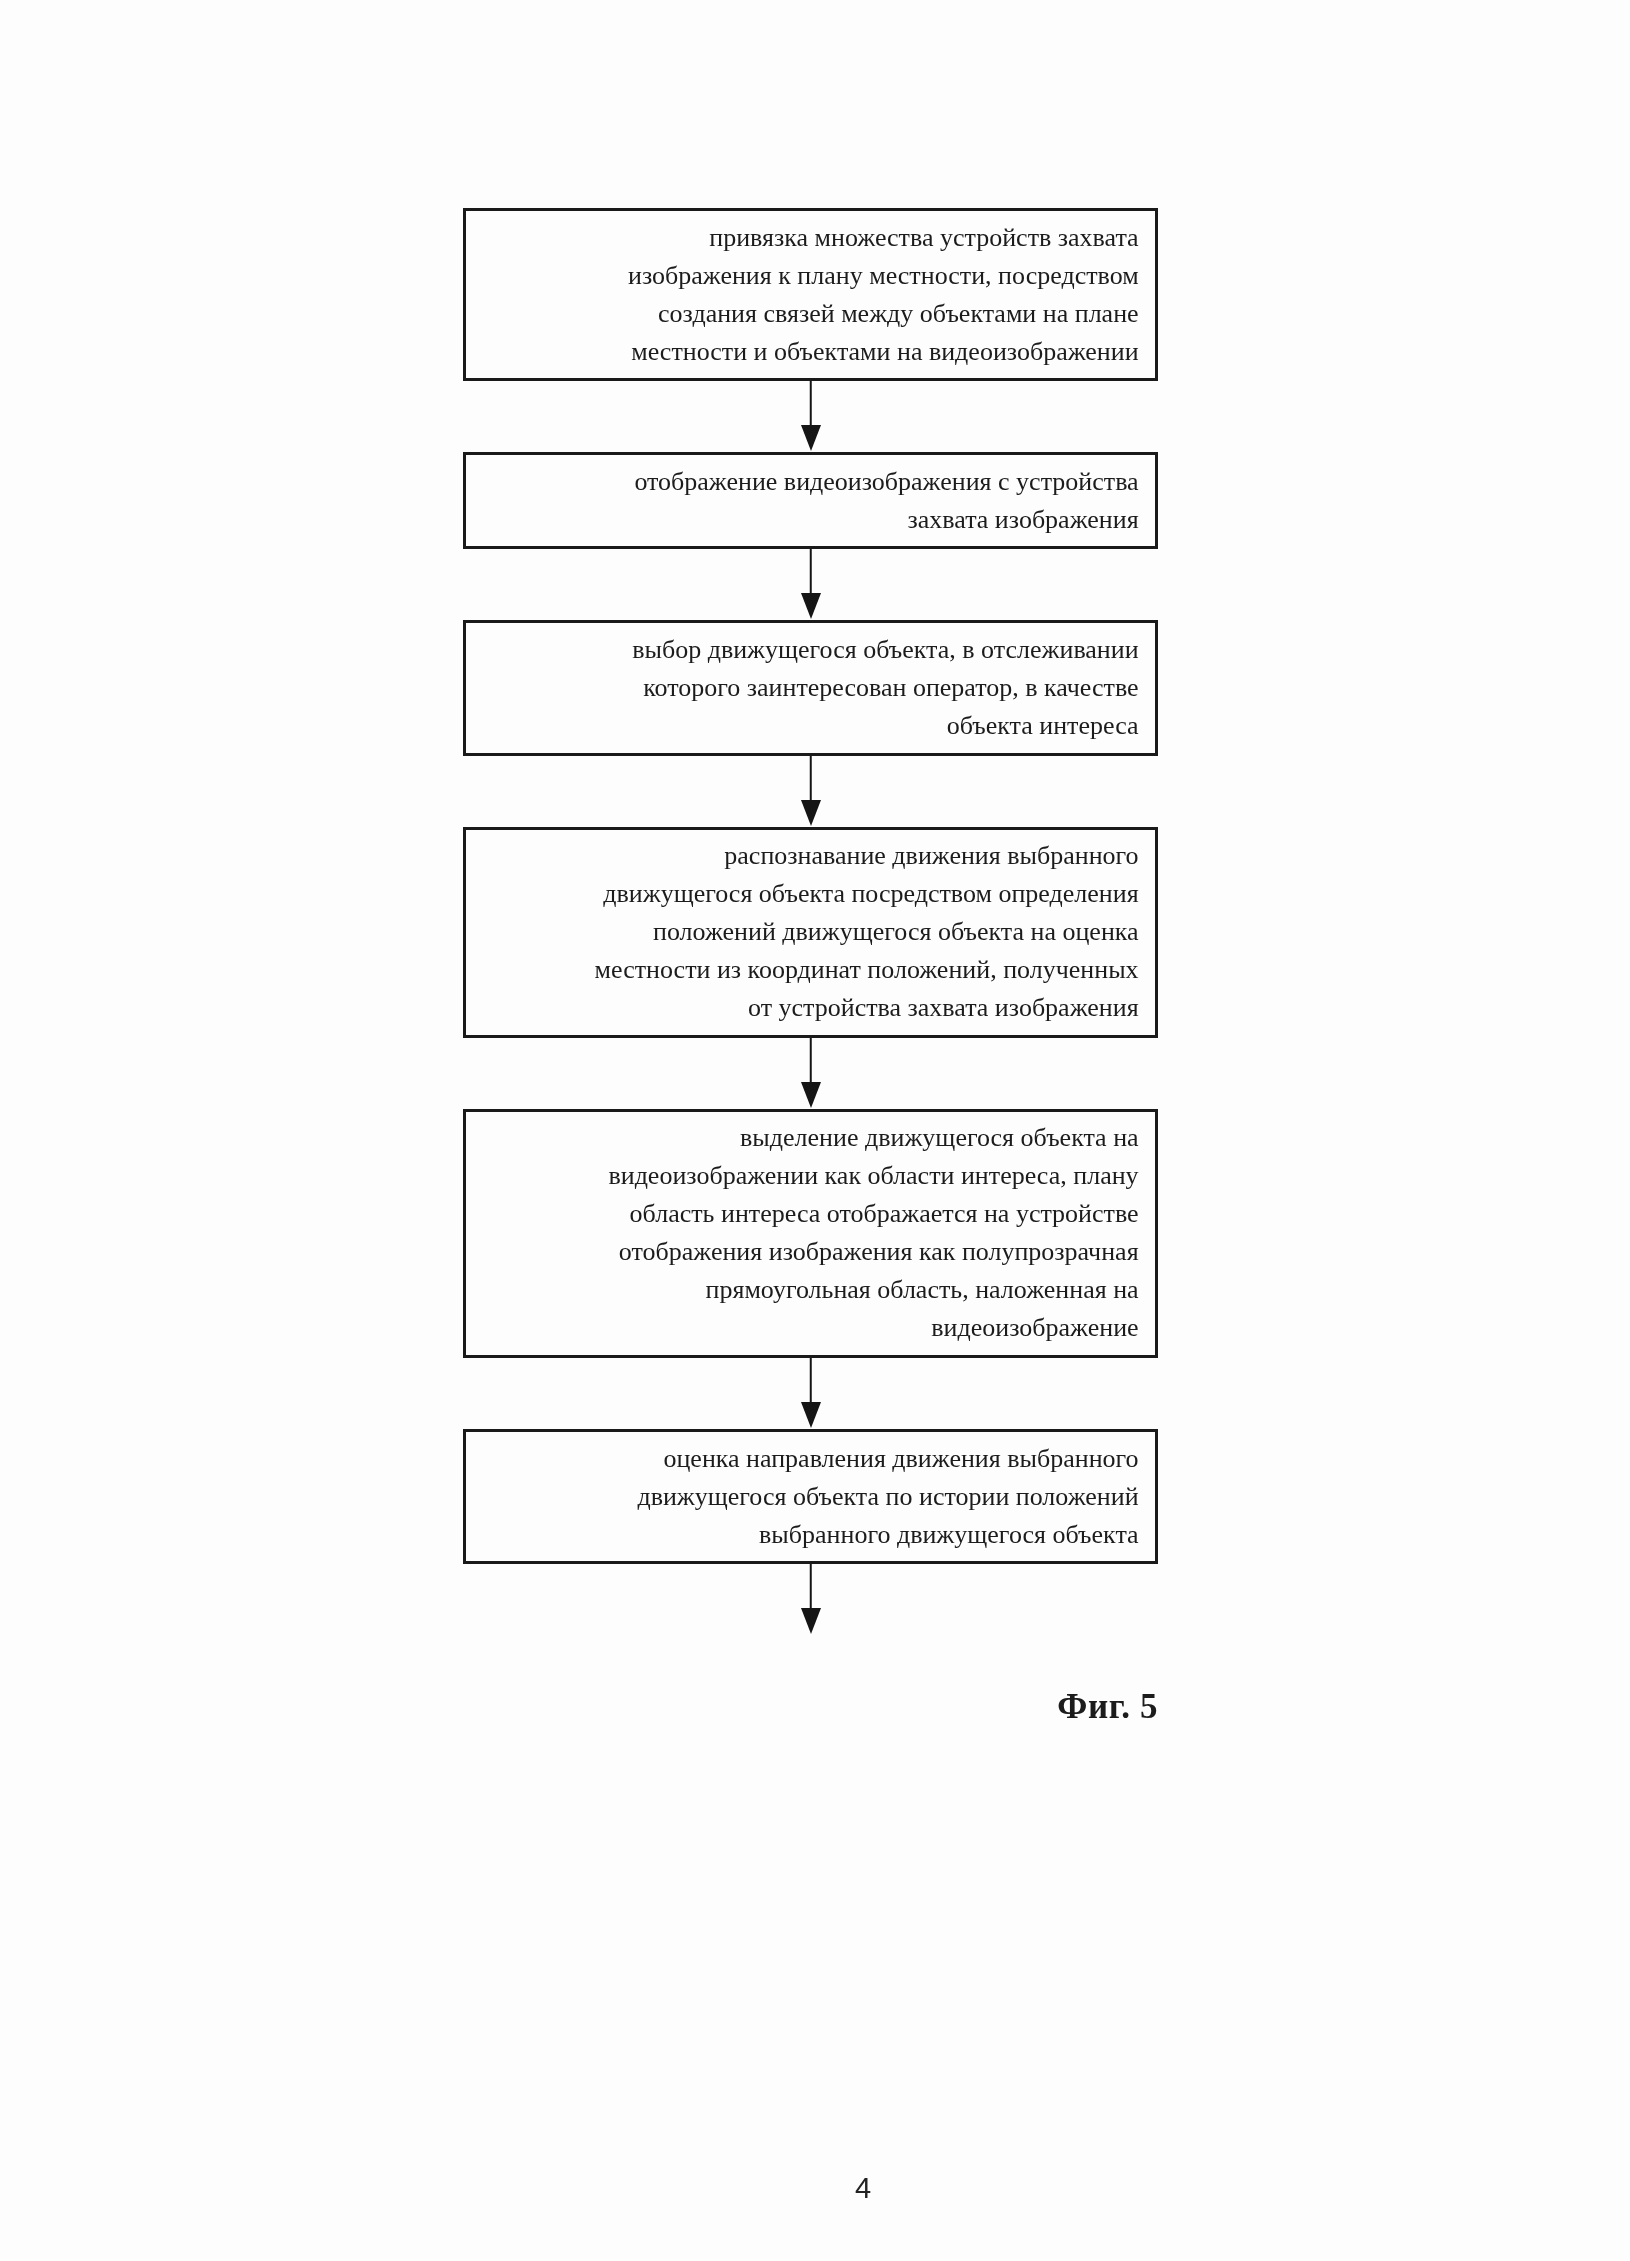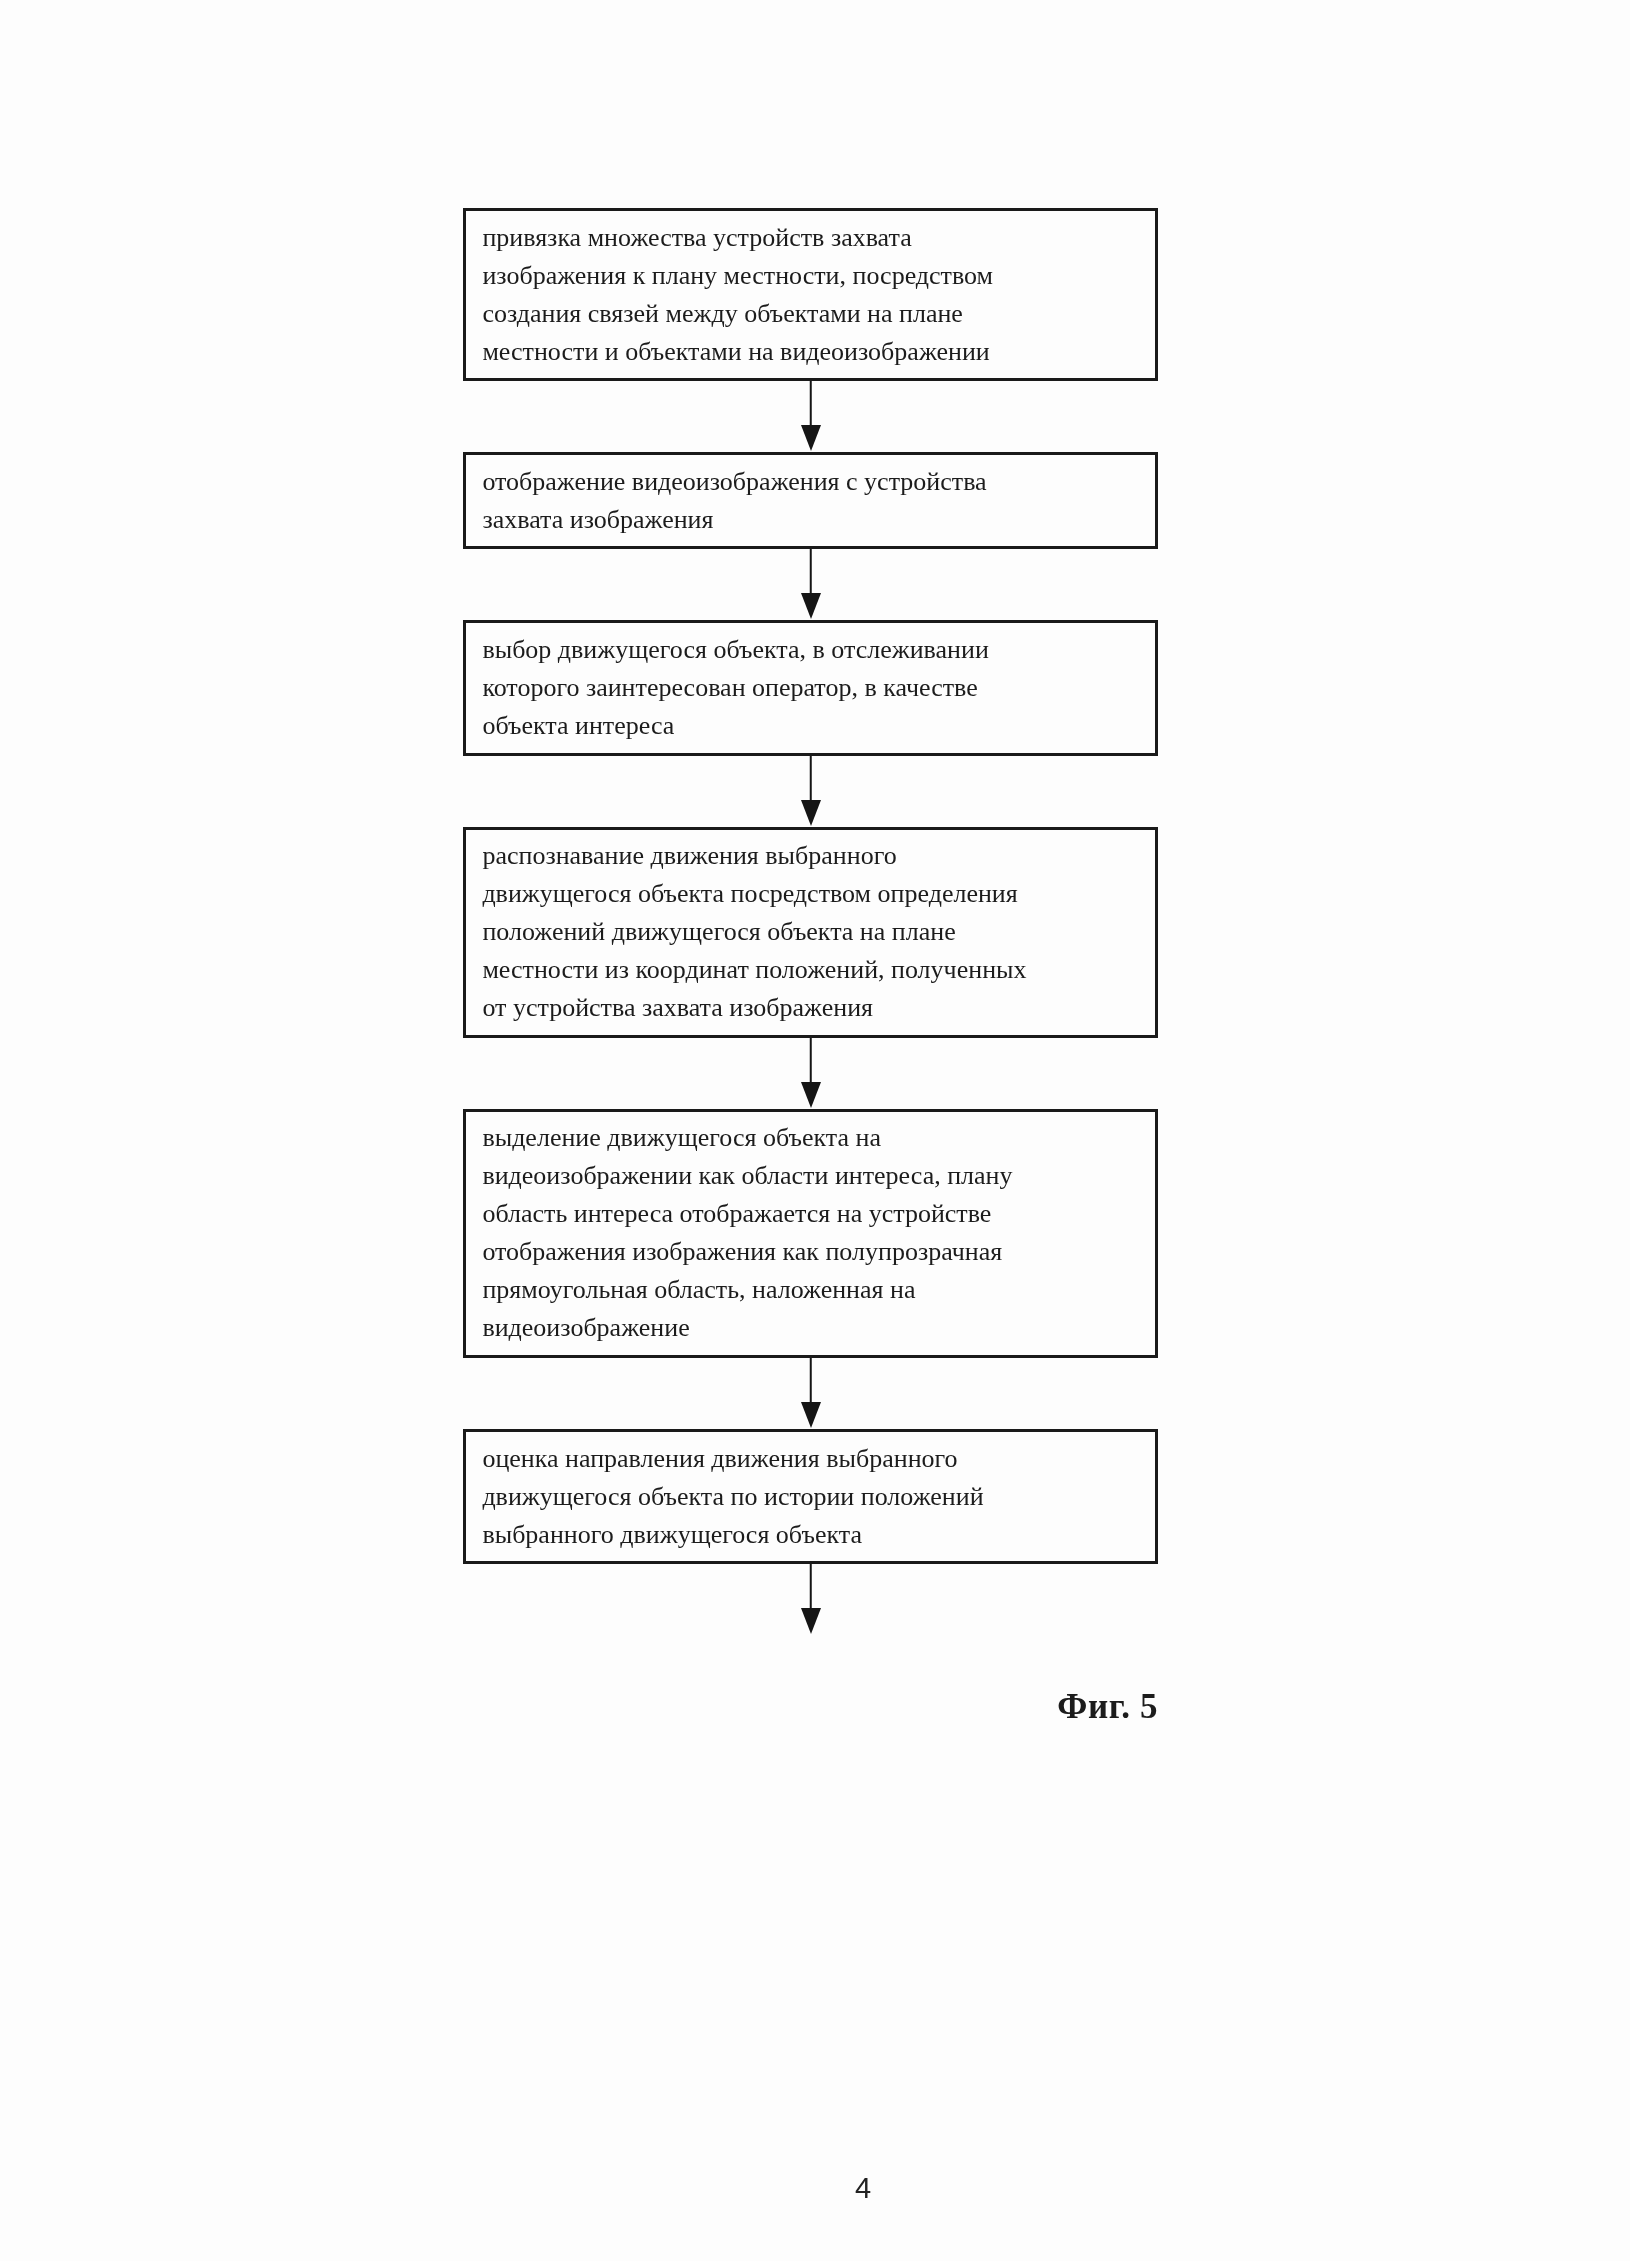--- a/index.html
+++ b/index.html
@@ -22,21 +22,21 @@
     width: 695px;
     display: flex;
     flex-direction: column;
     align-items: stretch;
   }
   .flow-box {
     box-sizing: border-box;
     border: 3.2px solid #1a1a1a;
     background: #fdfdfd;
     padding: 7.6px 16.4px;
-    text-align: left;
+    text-align: right;
     font-size: 26px;
     line-height: 38px;
   }
   .flow-box .box-text {
     white-space: pre-line;
   }
   .arrow {
     position: relative;
     align-self: center;
     width: 23px;
@@ -109,21 +109,21 @@
     <span class="box-text">выбор движущегося объекта, в отслеживании
 которого заинтересован оператор, в качестве
 объекта интереса</span>
   </div>
 
   <div class="arrow"></div>
 
   <div class="flow-box">
     <span class="box-text">распознавание движения выбранного
 движущегося объекта посредством определения
-положений движущегося объекта на плане
+положений движущегося объекта на оценка
 местности из координат положений, полученных
 от устройства захвата изображения</span>
   </div>
 
   <div class="arrow"></div>
 
   <div class="flow-box">
     <span class="box-text">выделение движущегося объекта на
 видеоизображении как области интереса, плану
 область интереса отображается на устройстве

